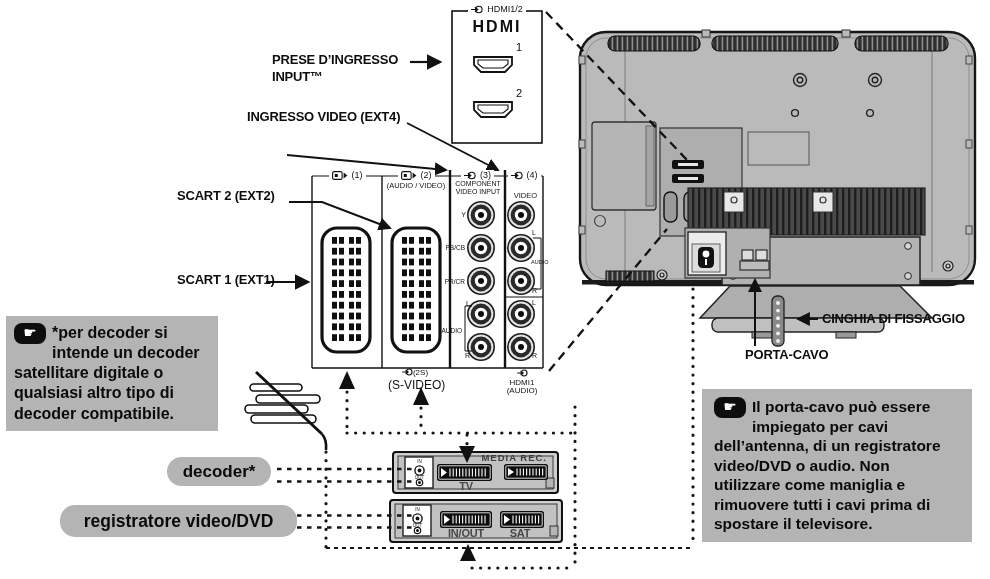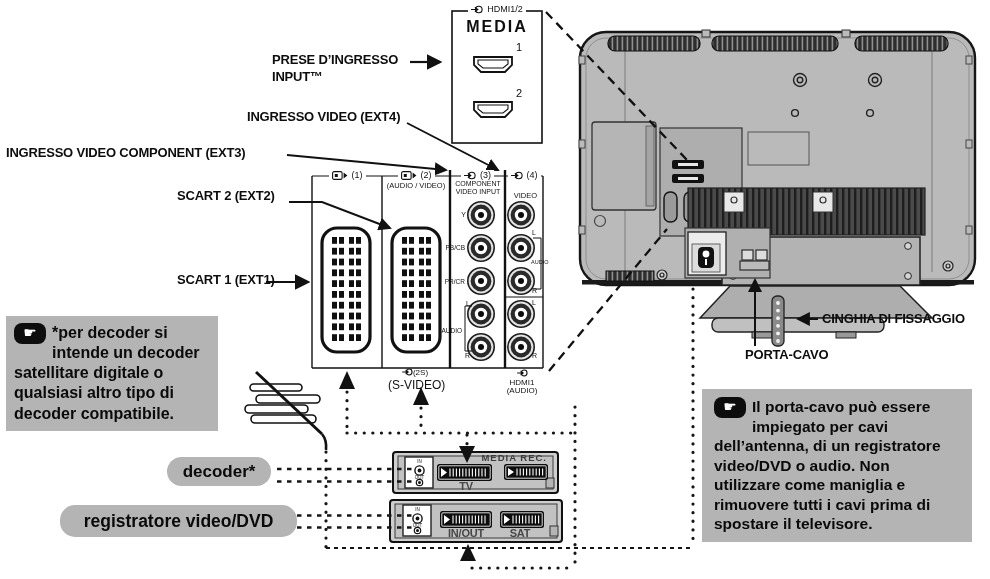--- a/index.html
+++ b/index.html
@@ -442,28 +442,27 @@
 
 <div class="hdr" style="left:452px;top:4px;width:90px;">
   <span class="wbg">
         <svg width="12" height="9" viewBox="0 0 12 9">
           <circle cx="7.8" cy="4.5" r="3.3" fill="none" stroke="#111" stroke-width="1.1"></circle>
           <path d="M0,4.5 H6.4 M3.9,2.3 L6.8,4.5 L3.9,6.7" fill="none" stroke="#111" stroke-width="1.1"></path>
         </svg>
         <span>HDMI1/2</span>
       </span>
 </div>
-<div class="lbl ctr" style="left:452px;top:18px;width:90px;font-size:16px;letter-spacing:2px;">MEDIA</div>
+<div class="lbl ctr" style="left:452px;top:18px;width:90px;font-size:16px;letter-spacing:2px;">HDMI</div>
 <div class="lbl" style="left:516px;top:41px;font-size:11px;font-weight:normal;">1</div>
 <div class="lbl" style="left:516px;top:87px;font-size:11px;font-weight:normal;">2</div>
 
 <div class="lbl" style="left:272px;top:52px;">PRESE D’INGRESSO</div>
 <div class="lbl" style="left:272px;top:69px;">INPUT™</div>
 <div class="lbl" style="left:247px;top:109px;">INGRESSO VIDEO (EXT4)</div>
-<div class="lbl" style="left:6px;top:145px;">INGRESSO VIDEO COMPONENT (EXT3)</div>
 <div class="lbl" style="left:177px;top:188px;">SCART 2 (EXT2)</div>
 <div class="lbl" style="left:177px;top:272px;">SCART 1 (EXT1)</div>
 
 <div class="hdr" style="left:312px;top:170px;width:70px;">
   <span class="wbg">
         <svg width="16" height="9" viewBox="0 0 16 9">
           <rect x="0.6" y="0.6" width="9.5" height="7.8" rx="1.5" fill="none" stroke="#111" stroke-width="1.1"></rect>
           <rect x="2.8" y="3" width="3" height="3" fill="#111"></rect>
           <path d="M11.6,1.4 L15.4,4.5 L11.6,7.6 z" fill="#111"></path>
         </svg>

